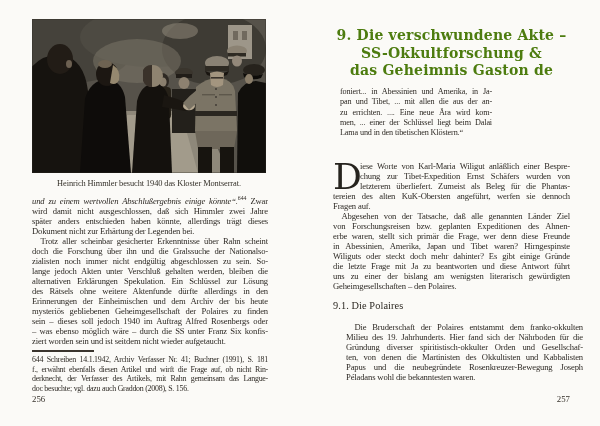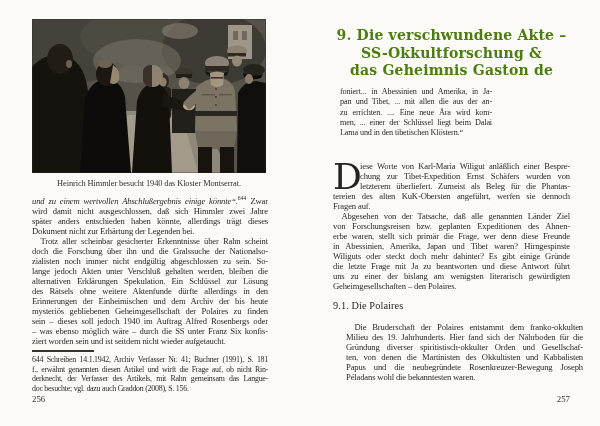--- a/index.html
+++ b/index.html
@@ -137,21 +137,21 @@
         <div class="tl"><span>mysteriös gebliebenen Geheimgesellschaft der Polaires zu finden</span></div>
         <div class="tl"><span>sein – dieses soll jedoch 1940 im Auftrag Alfred Rosenbergs oder</span></div>
         <div class="tl"><span>– was ebenso möglich wäre – durch die SS unter Franz Six konfis-</span></div>
         <div class="tl tl-last"><span>ziert worden sein und ist seitdem nicht wieder aufgetaucht.</span></div>
       </div>
   </div>
 
   <div class="abs fnrule"></div>
   <div class="abs footnote">
       <div class="tl"><span>644 Schreiben 14.1.1942, Archiv Verfasser Nr. 41; Buchner (1991), S. 181</span></div>
-      <div class="tl"><span>f., erwähnt genannten diesen Artikel und wirft die Frage auf, ob nicht Rin-</span></div>
+      <div class="tl"><span>f., erwähnt ebenfalls diesen Artikel und wirft die Frage auf, ob nicht Rin-</span></div>
       <div class="tl"><span>derknecht, der Verfasser des Artikels, mit Rahn gemeinsam das Langue-</span></div>
       <div class="tl tl-last"><span>doc besuchte; vgl. dazu auch Graddon (2008), S. 156.</span></div>
     </div>
   <div class="abs pagenum pn-left">256</div>
 
   <div class="abs chapter-title center-lines">
       <div class="tl"><span>9. Die verschwundene Akte –</span></div>
       <div class="tl"><span>SS-Okkultforschung &amp;</span></div>
       <div class="tl tl-last"><span>das Geheimnis Gaston de Mengels</span></div>
     </div>

